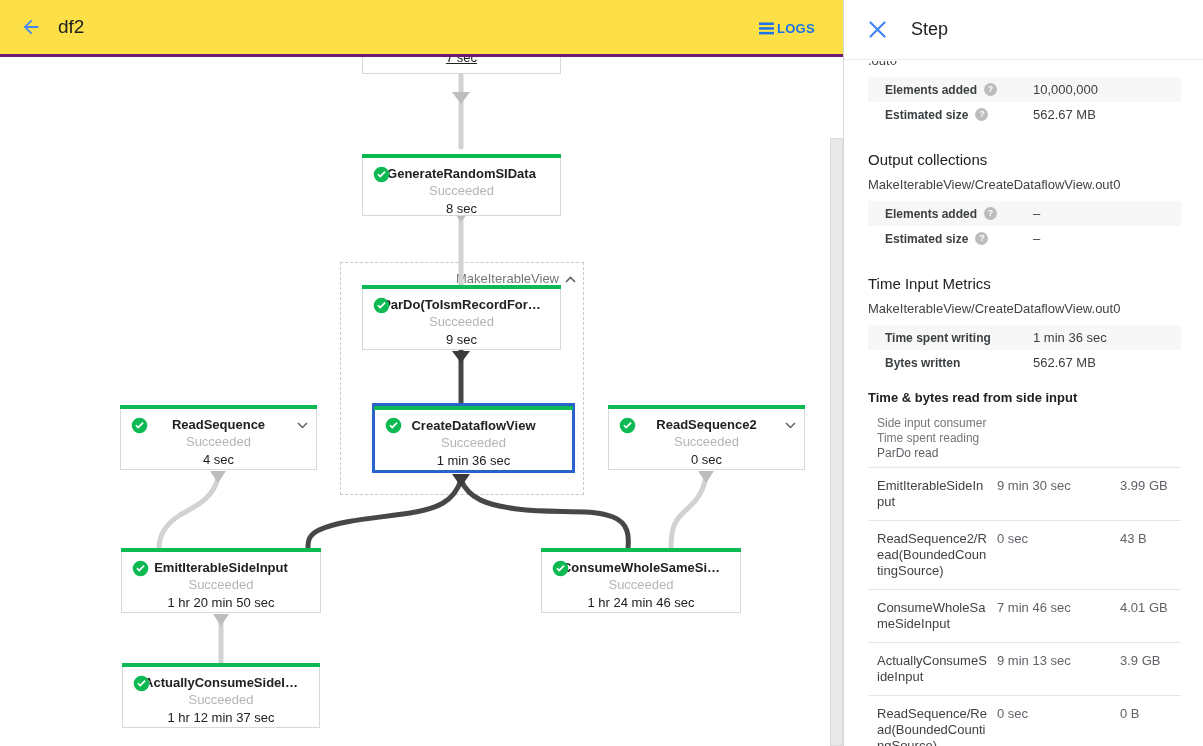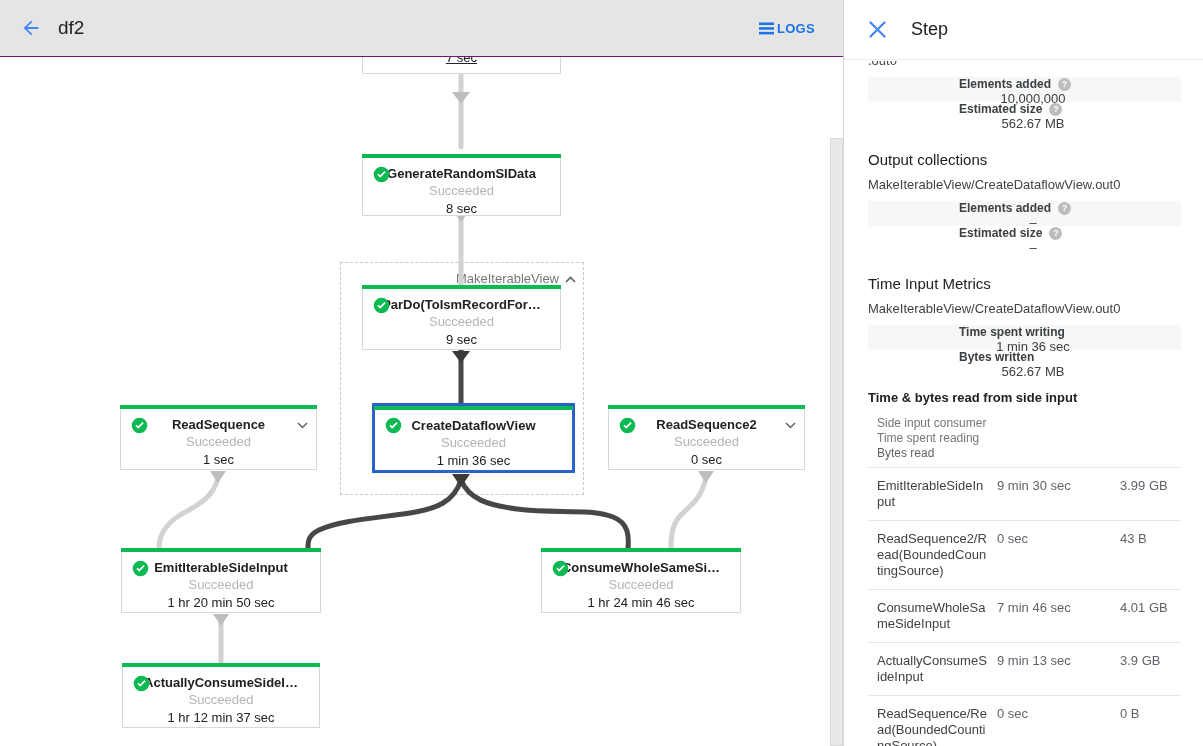--- a/index.html
+++ b/index.html
@@ -2,22 +2,22 @@
 <html><head>
 <meta charset="utf-8">
 <style>
   * { margin:0; padding:0; box-sizing:border-box; }
   html,body { width:1203px; height:746px; overflow:hidden; background:#fff;
               font-family:"Liberation Sans", sans-serif; color:#212121; }
   .stage { position:relative; width:1203px; height:746px; background:#fff; }
 
   
   .left-pane { position:absolute; left:0; top:0; width:843px; height:746px; background:#fff; }
-  .app-header { position:absolute; left:0; top:0; width:843px; height:57px; background:#e5e5e5;
-                border-bottom:1px solid #701a75; display:flex; align-items:center; z-index:10; }
+  .app-header { position:absolute; left:0; top:0; width:843px; height:57px; background:#fde047;
+                border-bottom:3px solid #701a75; display:flex; align-items:center; z-index:10; }
   .back-btn { margin-left:18px; width:26px; height:26px; display:flex; align-items:center;
               justify-content:center; cursor:pointer; }
   .job-title { margin-left:14px; font-size:19px; color:#212121; }
   .logs-btn { position:absolute; right:28px; top:0; height:57px; display:flex; align-items:center;
               gap:3px; color:#1a73e8; font-size:13px; font-weight:bold; letter-spacing:.3px; cursor:pointer; }
 
   .graph-area { position:absolute; left:0; top:0; width:843px; height:746px; }
   .edges { position:absolute; left:0; top:0; z-index:2; }
 
   .group-box { position:absolute; left:340px; top:262px; width:244px; height:233px;
@@ -47,21 +47,21 @@
   .panel-header { height:60px; border-bottom:1px solid #ebebeb; display:flex; align-items:center; }
   .close-btn { margin-left:23px; width:20px; height:20px; display:flex; align-items:center;
                justify-content:center; cursor:pointer; }
   .panel-title { margin-left:24px; font-size:18px; color:#212121; }
   .panel-content { position:absolute; left:0; top:61px; right:0; bottom:0; overflow:hidden;
                    padding:0 22px 0 24px; }
 
   .clipped-line { margin-top:-7px; font-size:13px; color:#424242; line-height:14px; }
 
   .kv-table { margin-top:9px; }
-  .kv-row { display:flex; align-items:center; height:25px; padding-left:17px; font-size:13px;flex-direction:column; }
+  .kv-row { display:flex; align-items:center; height:25px; padding-left:17px; font-size:13px; }
   .kv-row.odd { background:#f7f7f7; }
   .kv-label { width:148px; font-size:12px; font-weight:bold; color:#3c4043;
               display:flex; align-items:center; }
   .kv-value { color:#3c4043; }
   .help { display:inline-block; width:13px; height:13px; margin-left:7px; border-radius:50%;
           background:#bcbcbc; color:#fff; font-size:9px; font-weight:bold; line-height:13px;
           text-align:center; cursor:pointer; flex:none; }
 
   .sec-heading { margin-top:24px; font-size:15px; color:#212121; }
   .collection { margin-top:9px; font-size:13px; color:#424242; }
@@ -177,21 +177,21 @@
               <path d="M10.2 16.6l-4.1-4.1 1.7-1.7 2.4 2.4 6-6 1.7 1.7z" fill="#fff"></path>
             </svg>
         </span>
         <span class="nchev">
           <svg width="11" height="7" viewBox="0 0 11 7">
               <path d="M1 1 L5.5 5.5 L10 1" stroke="#5f6368" stroke-width="1.5" fill="none"></path>
             </svg>
         </span>
         <div class="title">ReadSequence</div>
         <div class="status">Succeeded</div>
-        <div class="dur">1 sec</div>
+        <div class="dur">4 sec</div>
       </div>
 
       <div class="node" style="left:608px; top:405px; width:197px; height:65px;">
         <div class="bar"></div>
         <span class="check">
           <svg viewBox="0 0 24 24" width="17" height="17">
               <circle cx="12" cy="12" r="11" fill="#0cb952"></circle>
               <path d="M10.2 16.6l-4.1-4.1 1.7-1.7 2.4 2.4 6-6 1.7 1.7z" fill="#fff"></path>
             </svg>
         </span>
@@ -333,21 +333,21 @@
             </span>
           <span class="kv-value">562.67 MB</span>
         </div>
       </div>
 
       <div class="sub-heading">Time &amp; bytes read from side input</div>
       <div class="rt">
         <div class="rt-row rt-head">
           <span class="rt-c1">Side input consumer</span>
           <span class="rt-c2">Time spent reading</span>
-          <span class="rt-c3">Bytes read</span>
+          <span class="rt-c3">ParDo read</span>
         </div>
         <div class="rt-row">
           <span class="rt-c1">EmitIterableSideInput</span>
           <span class="rt-c2">9 min 30 sec</span>
           <span class="rt-c3">3.99 GB</span>
         </div>
         <div class="rt-row">
           <span class="rt-c1">ReadSequence2/Read(BoundedCountingSource)</span>
           <span class="rt-c2">0 sec</span>
           <span class="rt-c3">43 B</span>

